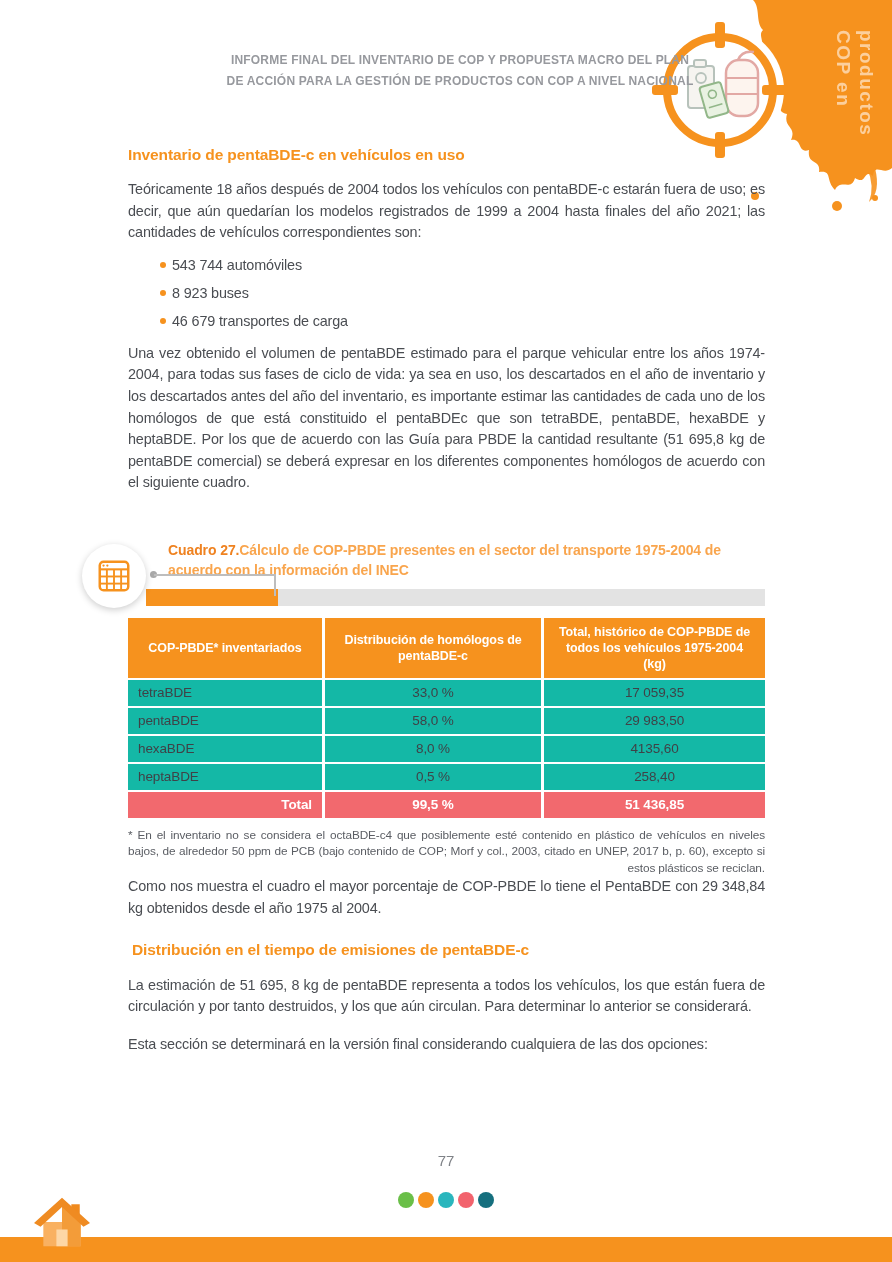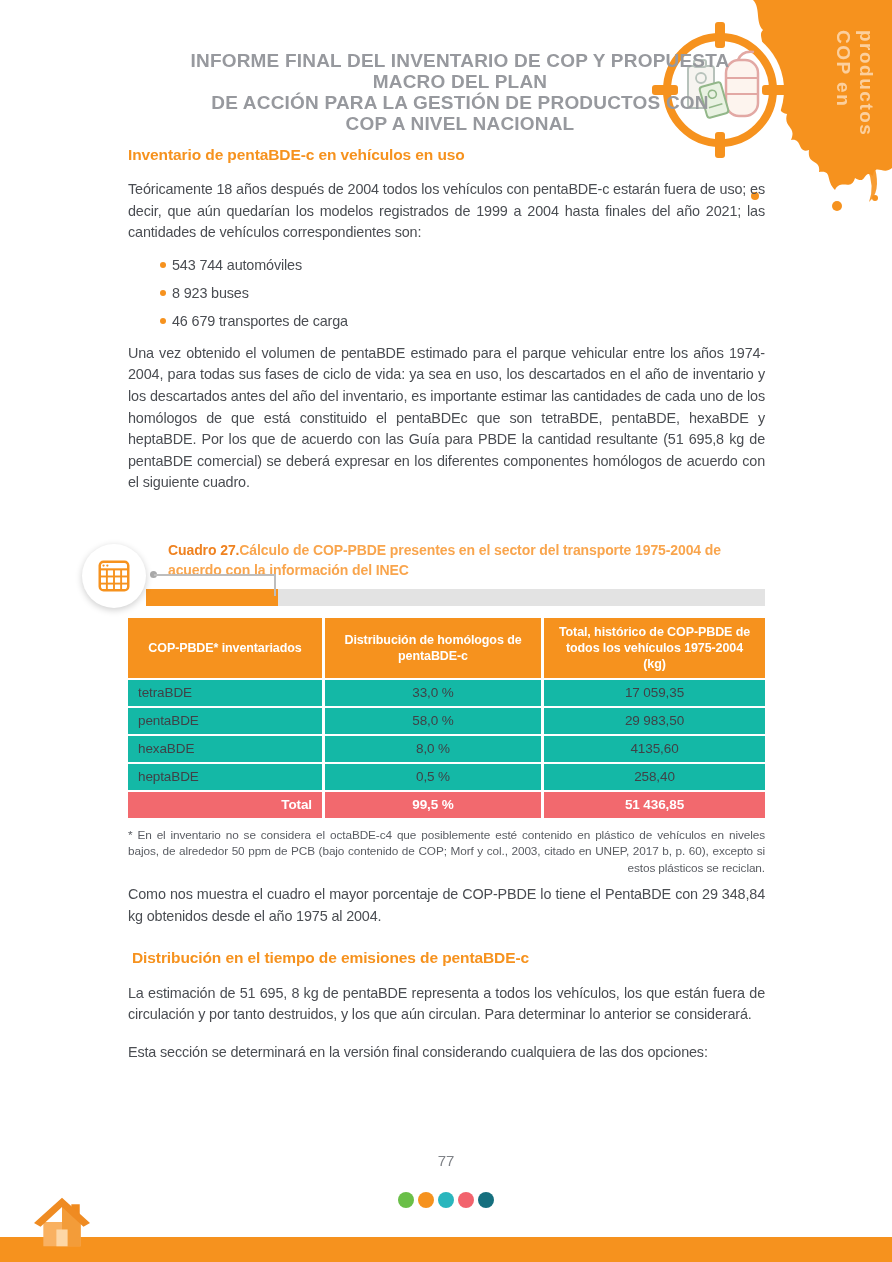--- a/index.html
+++ b/index.html
@@ -19,28 +19,28 @@
     position:absolute;top:30px;right:14px;
     writing-mode:vertical-lr;text-orientation:mixed;
     font-weight:bold;font-size:19px;letter-spacing:1.5px;line-height:23px;
     color:rgba(255,246,235,0.62);
   }
   .badge{position:absolute;top:22px;left:652px;width:136px;height:136px;}
 
   
   .header-title{
     position:absolute;left:190px;top:50px;width:540px;text-align:center;
-    color:#97999e;font-weight:bold;font-size:19px;line-height:21px;letter-spacing:.2px;
+    color:#97999e;font-weight:bold;font-size:12px;line-height:21px;letter-spacing:.2px;
   }
 
   
   .main{position:absolute;left:128px;top:146px;width:637px;}
   h1.sec{color:var(--accent);font-size:15.5px;font-weight:bold;margin:0 0 15px;letter-spacing:-.1px;}
   h2.sec{color:var(--accent);font-size:15.5px;font-weight:bold;margin:21px 4px 16px;letter-spacing:-.1px;}
-  p.para{font-size:14.4px;line-height:21.6px;text-align:justify;letter-spacing:-.15px;margin:8px 0 11px;}
+  p.para{font-size:14.4px;line-height:21.6px;text-align:justify;letter-spacing:-.15px;margin:0 0 11px;}
   ul.blist{list-style:none;margin:6px 0 12px;padding:0;}
   ul.blist li{
     position:relative;padding-left:44px;margin-bottom:8px;
     font-size:14.4px;line-height:20px;letter-spacing:-.15px;
   }
   ul.blist li::before{
     content:"";position:absolute;left:32px;top:7px;width:6px;height:6px;border-radius:50%;
     background:var(--accent);
   }
 

